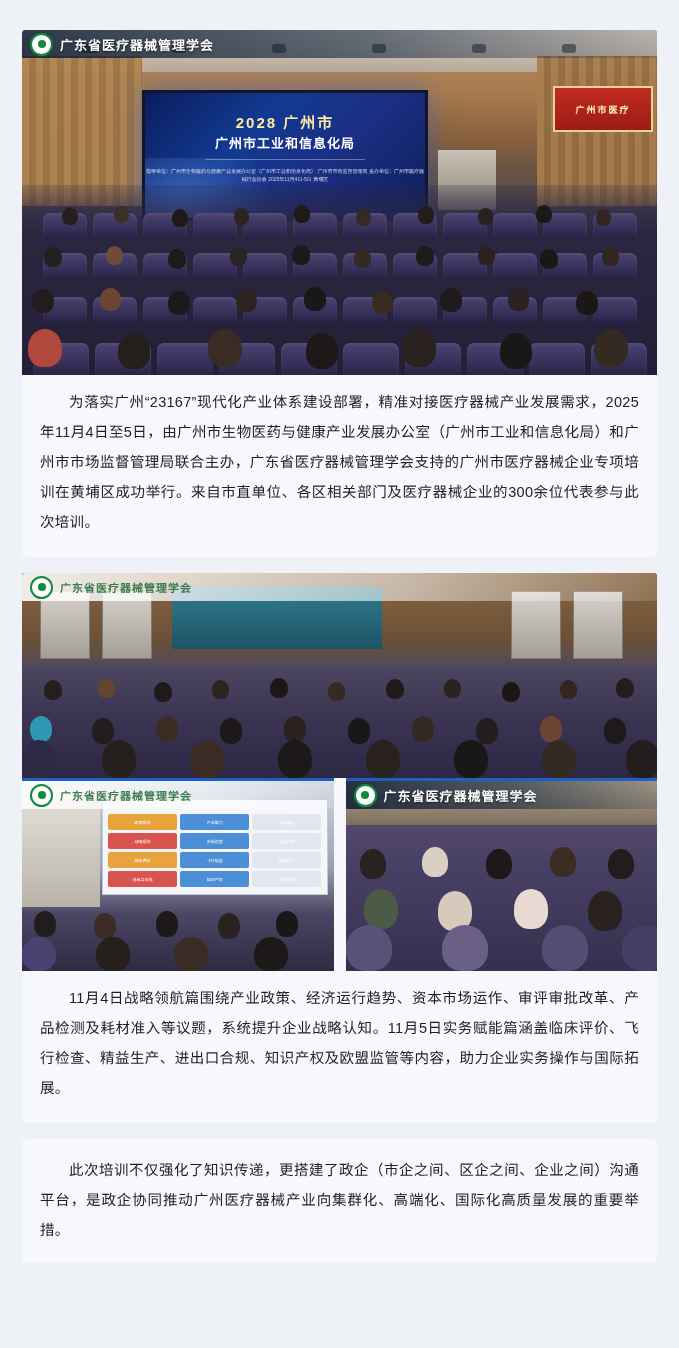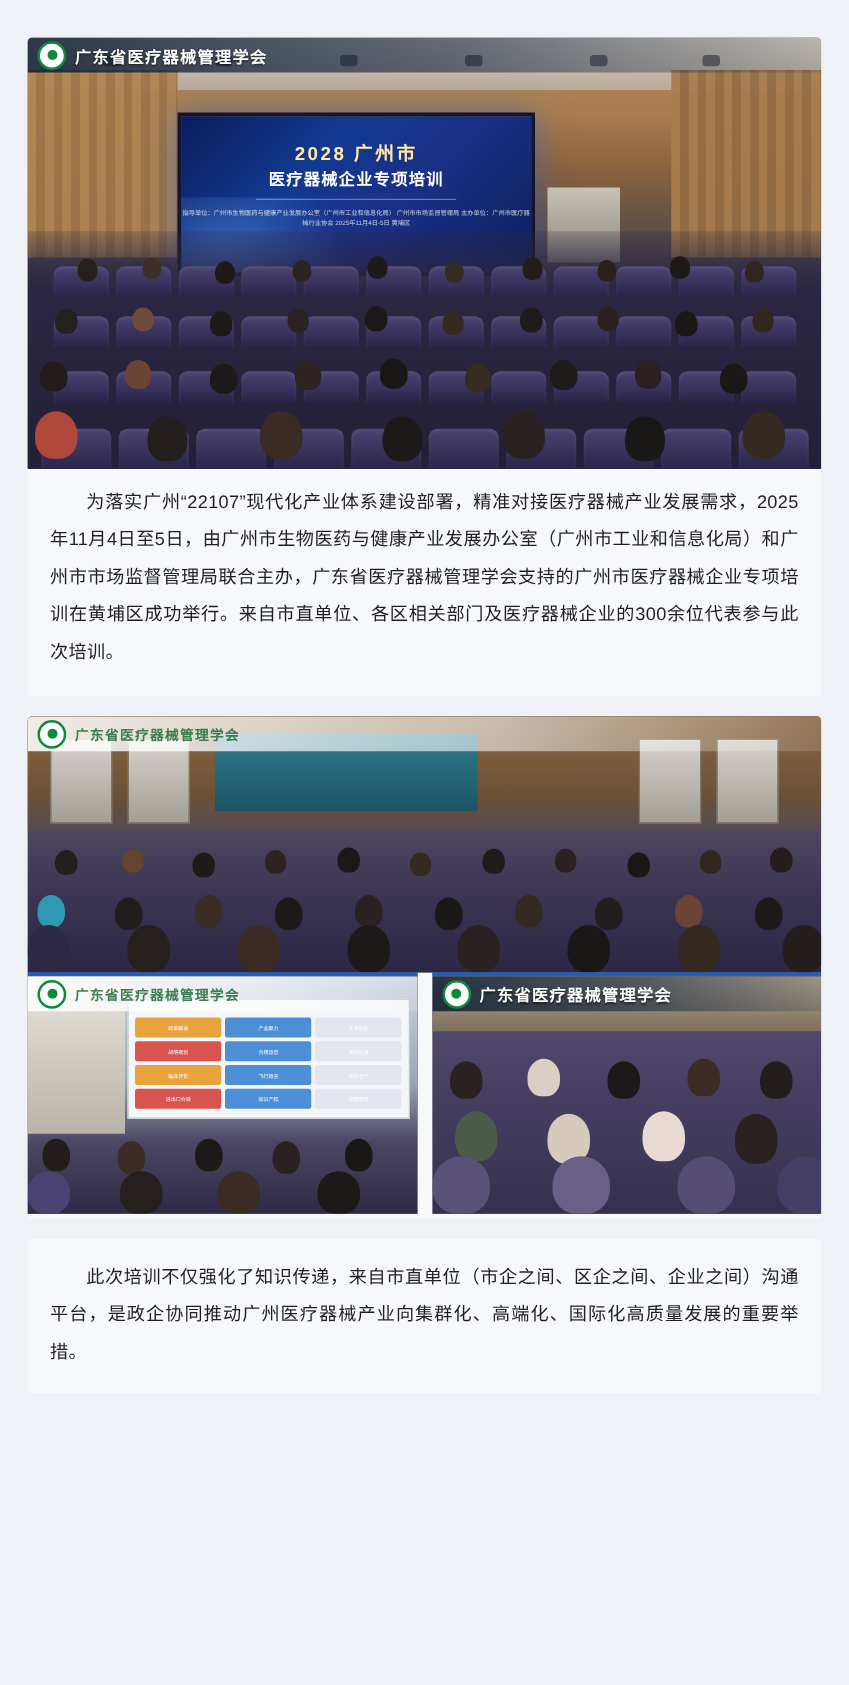--- a/index.html
+++ b/index.html
@@ -252,29 +252,32 @@
           <div class="lamp" style="left:350px"></div>
           <div class="lamp" style="left:450px"></div>
           <div class="lamp" style="left:540px"></div>
         </div>
         <div class="wall-left"></div>
         <div class="wall-right"></div>
 
         <div class="screen">
           <div class="s-deco"></div>
           <div class="s-title">2028 广州市</div>
-          <div class="s-sub">医疗器械企业专项培训</div>
+          <div class="s-sub">广州市工业和信息化局</div>
           <div class="s-line"></div>
           <div class="s-small">指导单位：广州市生物医药与健康产业发展办公室（广州市工业和信息化局）  广州市市场监督管理局
 主办单位：广州市医疗器械行业协会
 2025年11月4日-5日  黄埔区</div>
         </div>
 
         <div class="podium"></div>
 
+        <div class="redbanner">
+          <span>广州市医疗</span>
+        </div>
 
         <div class="seating">
           <div class="seat-row" style="bottom:132px">
             <div class="seat"></div>
               <div class="seat"></div>
               <div class="seat"></div>
               <div class="seat"></div>
               <div class="seat"></div>
             <div class="seat"></div>
               <div class="seat"></div>
@@ -366,21 +369,21 @@
           <div class="crowd-dot" style="left:572px; bottom:8px; width:34px;height:38px; background:#352a22;"></div>
         </div>
       </div>
 
       <div class="photo-banner">
         <div class="badge-logo"></div>
         <div class="banner-text">广东省医疗器械管理学会</div>
       </div>
     </div>
 
-    <p class="para">为落实广州“22107”现代化产业体系建设部署，精准对接医疗器械产业发展需求，2025年11月4日至5日，由广州市生物医药与健康产业发展办公室（广州市工业和信息化局）和广州市市场监督管理局联合主办，广东省医疗器械管理学会支持的广州市医疗器械企业专项培训在黄埔区成功举行。来自市直单位、各区相关部门及医疗器械企业的300余位代表参与此次培训。</p>
+    <p class="para">为落实广州“23167”现代化产业体系建设部署，精准对接医疗器械产业发展需求，2025年11月4日至5日，由广州市生物医药与健康产业发展办公室（广州市工业和信息化局）和广州市市场监督管理局联合主办，广东省医疗器械管理学会支持的广州市医疗器械企业专项培训在黄埔区成功举行。来自市直单位、各区相关部门及医疗器械企业的300余位代表参与此次培训。</p>
   </div>
 
   <div class="block photo-block">
 
     <div class="figure main2">
       <div class="ph2">
         <div class="stage"></div>
         <div class="door" style="left:18px"></div>
         <div class="door" style="left:80px"></div>
         <div class="teal"></div>
@@ -480,19 +483,20 @@
           <div class="crowd-dot" style="left:276px; bottom:0px; width:46px;height:46px; background:#463f65;"></div>
         </div>
         <div class="photo-banner">
           <div class="badge-logo"></div>
           <div class="banner-text">广东省医疗器械管理学会</div>
         </div>
       </div>
 
     </div>
 
+    <p class="para">11月4日战略领航篇围绕产业政策、经济运行趋势、资本市场运作、审评审批改革、产品检测及耗材准入等议题，系统提升企业战略认知。11月5日实务赋能篇涵盖临床评价、飞行检查、精益生产、进出口合规、知识产权及欧盟监管等内容，助力企业实务操作与国际拓展。</p>
   </div>
 
   <div class="block text-only">
-    <p class="para" style="padding:0">此次培训不仅强化了知识传递，来自市直单位（市企之间、区企之间、企业之间）沟通平台，是政企协同推动广州医疗器械产业向集群化、高端化、国际化高质量发展的重要举措。</p>
+    <p class="para" style="padding:0">此次培训不仅强化了知识传递，更搭建了政企（市企之间、区企之间、企业之间）沟通平台，是政企协同推动广州医疗器械产业向集群化、高端化、国际化高质量发展的重要举措。</p>
   </div>
 
 </div>
 
 </body></html>

